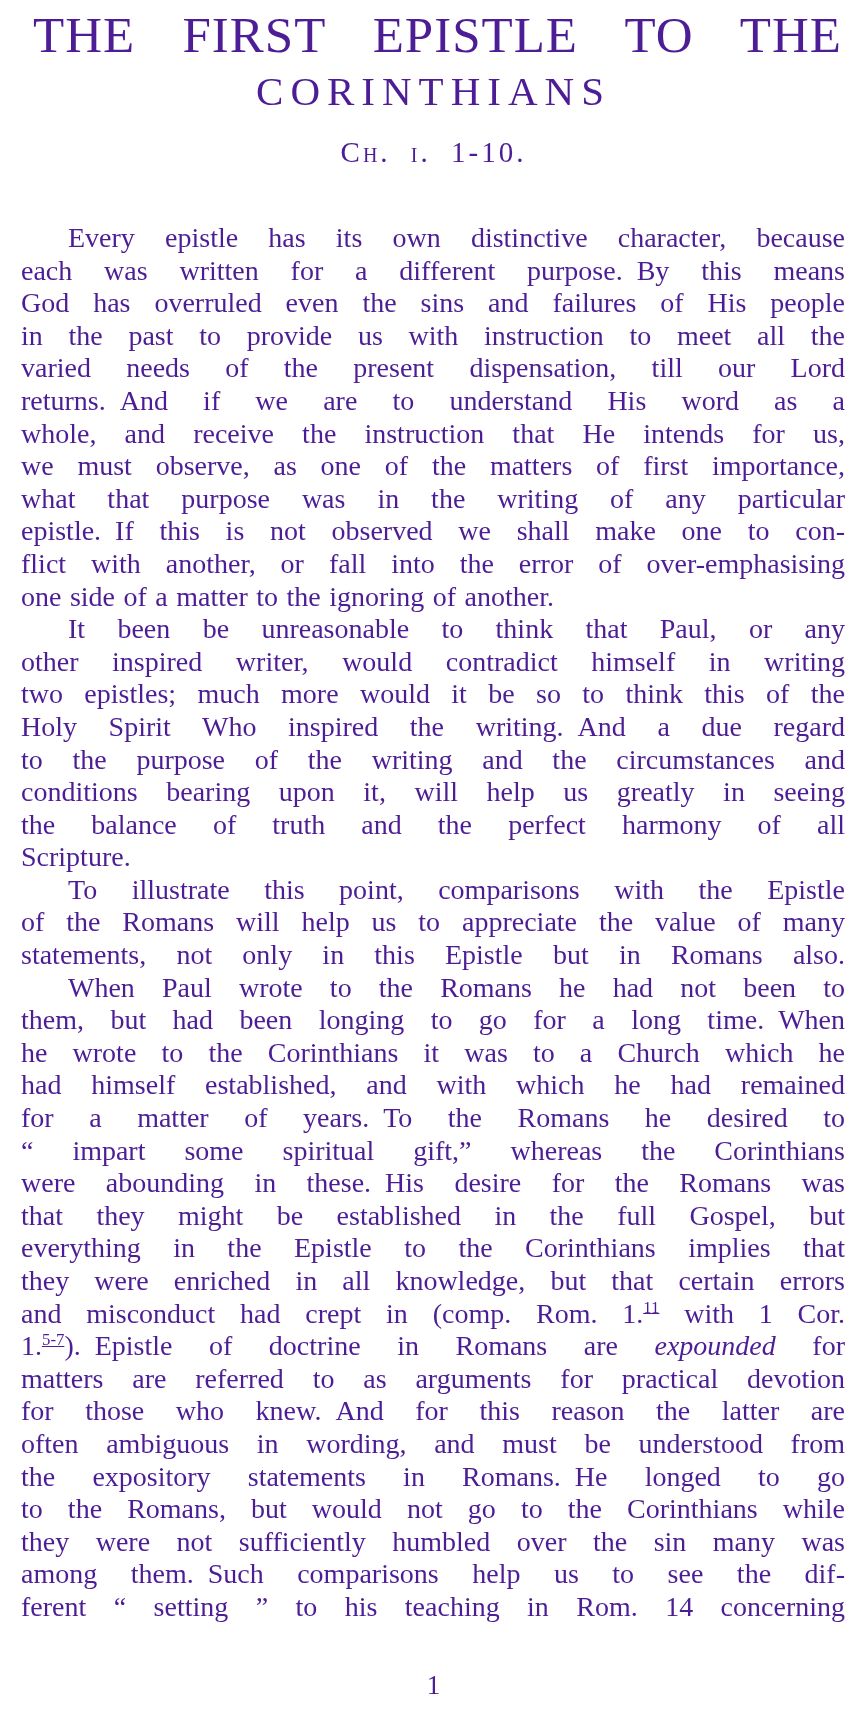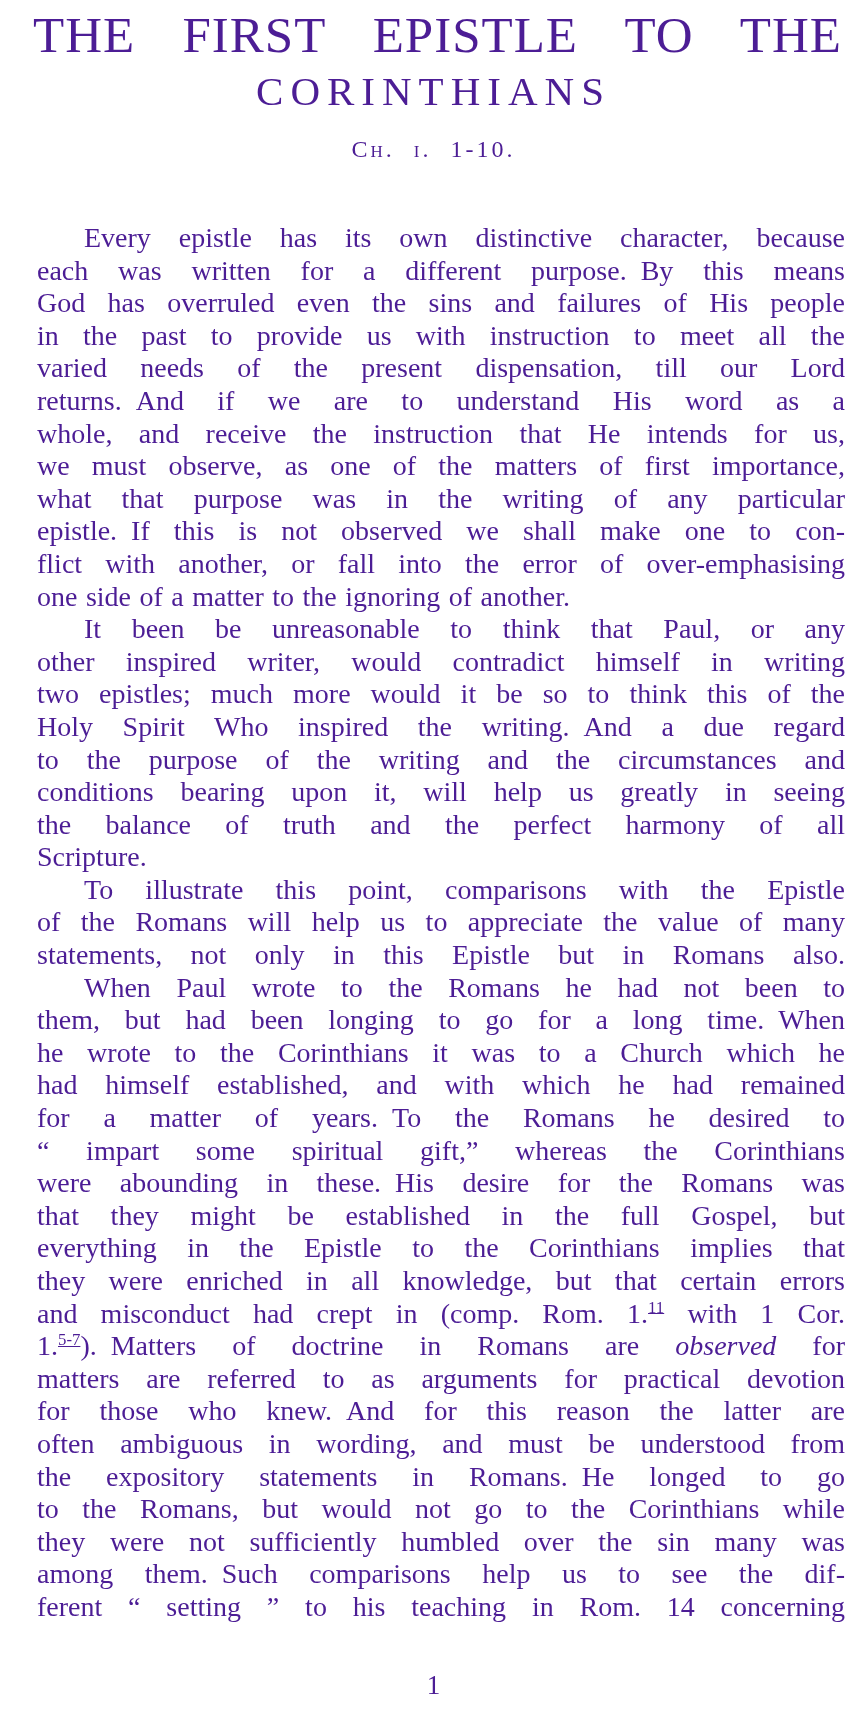--- a/index.html
+++ b/index.html
@@ -27,27 +27,27 @@
     margin-top: 9px;
     text-align: center;
     font-size: 41px;
     line-height: 1.0;
     letter-spacing: 7px;
   }
   .chapter-ref {
     margin-top: 24px;
     text-align: center;
     font-variant: small-caps;
-    font-size: 24px;
+    font-size: 29px;
     letter-spacing: 3px;
     word-spacing: 10px;
   }
   .body-text {
     position: absolute;
-    left: 37px;
+    left: 21px;
     right: 22px;
     top: 222px;
     font-size: 28px;
     line-height: 32.6px;
     word-spacing: 1.5px;
   }
   .para { margin: 0; }
   .line {
     text-align: justify;
     text-align-last: justify;
@@ -117,21 +117,21 @@
         <div class="line"><span>them, but had been longing to go for a long time. When</span></div>
         <div class="line"><span>he wrote to the Corinthians it was to a Church which he</span></div>
         <div class="line"><span>had himself established, and with which he had remained</span></div>
         <div class="line"><span>for a matter of years. To the Romans he desired to</span></div>
         <div class="line"><span>“ impart some spiritual gift,” whereas the Corinthians</span></div>
         <div class="line"><span>were abounding in these. His desire for the Romans was</span></div>
         <div class="line"><span>that they might be established in the full Gospel, but</span></div>
         <div class="line"><span>everything in the Epistle to the Corinthians implies that</span></div>
         <div class="line"><span>they were enriched in all knowledge, but that certain errors</span></div>
         <div class="line"><span>and misconduct had crept in (comp. Rom. 1.</span><span class="s-sup">11</span><span> with 1 Cor.</span></div>
-        <div class="line"><span>1.</span><span class="s-sup">5-7</span><span>). Matters of doctrine in Romans are </span><span class="s-i">observed</span><span> for</span></div>
+        <div class="line"><span>1.</span><span class="s-sup">5-7</span><span>). Epistle of doctrine in Romans are </span><span class="s-i">expounded</span><span> for</span></div>
         <div class="line"><span>matters are referred to as arguments for practical devotion</span></div>
         <div class="line"><span>for those who knew. And for this reason the latter are</span></div>
         <div class="line"><span>often ambiguous in wording, and must be understood from</span></div>
         <div class="line"><span>the expository statements in Romans. He longed to go</span></div>
         <div class="line"><span>to the Romans, but would not go to the Corinthians while</span></div>
         <div class="line"><span>they were not sufficiently humbled over the sin many was</span></div>
         <div class="line"><span>among them. Such comparisons help us to see the dif-</span></div>
         <div class="line"><span>ferent “ setting ” to his teaching in Rom. 14 concerning</span></div>
       </div>
     </main>

